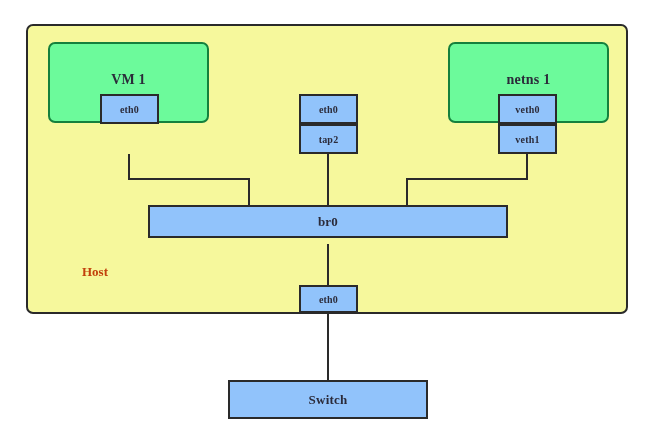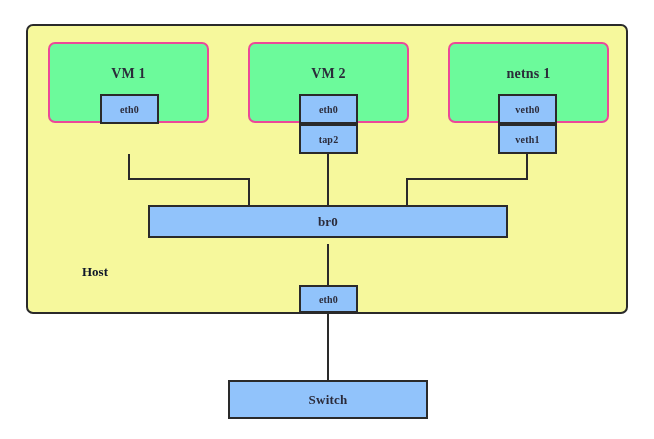--- a/index.html
+++ b/index.html
@@ -28,32 +28,32 @@
 
   
   .host-box {
     border: 2px solid #2a2a2a;
     background: #f6f89c;
     border-radius: 7px;
     display: block;
   }
   .host-label {
     position: absolute;
-    color: #0f172a;
+    color: #c2410c;
     font-weight: bold;
     font-size: 13px;
   }
 
   
   .guest-box {
-    border: 2px solid #ec4899;
+    border: 2px solid #15803d;
     background: #6cfa9b;
     border-radius: 7px;
     align-items: flex-start;
-    padding-top: 22px;
+    padding-top: 28px;
     font-size: 14px;
   }
 
   
   .iface {
     border: 2px solid #2a2a2a;
     background: #91c3fb;
     font-size: 10px;
   }
 
@@ -87,23 +87,20 @@
 
   <div class="node iface" style="left:100px; top:94px; width:59px; height:30px;">
     <span>eth0</span>
   </div>
 
 
   <div class="edge v" style="left:128px; top:154px; height:24px;"></div>
   <div class="edge h" style="left:128px; top:178px; width:122px;"></div>
   <div class="edge v" style="left:248px; top:178px; height:29px;"></div>
 
-  <div class="node guest-box" style="left:248px; top:42px; width:161px; height:81px;">
-    <span>VM 2</span>
-  </div>
 
   <div class="node iface" style="left:299px; top:94px; width:59px; height:30px;">
     <span>eth0</span>
   </div>
 
   <div class="node iface" style="left:299px; top:124px; width:59px; height:30px;">
     <span>tap2</span>
   </div>
 
   <div class="edge v" style="left:327px; top:154px; height:53px;"></div>

